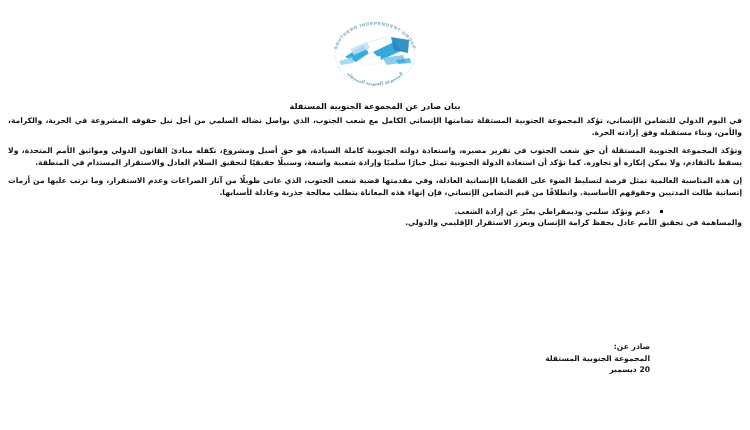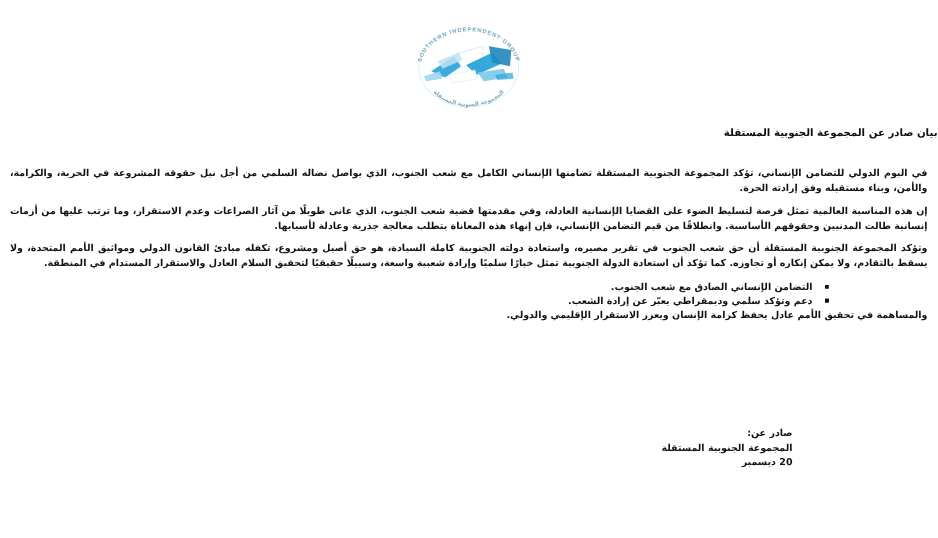--- a/index.html
+++ b/index.html
@@ -34,34 +34,35 @@
     height: 78px;
     display: block;
   }
 
   
   .title-block {
     position: absolute;
     top: 101px;
     left: 0;
     right: 0;
+    text-align: center;
     line-height: 11.5px;
   }
   .title-line {
     display: block;
     font-size: 8.2px;
     font-weight: bold;
     letter-spacing: 0.15px;
     color: #0d0d0d;
   }
 
   
   .body-wrap {
     position: absolute;
-    top: 133px;
+    top: 115px;
     right: 8px;
     left: 8px;
   }
   p.para {
     margin: 0 0 7px 0;
     font-size: 7.6px;
     line-height: 11.6px;
     font-weight: bold;
     text-align: justify;
     text-align-last: right;
@@ -102,21 +103,21 @@
     height: 3px;
     background: #111111;
     display: block;
   }
   ul.bullets li.wide { margin-right: -92px; }
 
   
   .signature {
     position: absolute;
     top: 341px;
-    right: 116px;
+    right: 100px;
     text-align: right;
     line-height: 11.6px;
   }
   .signature div {
     font-size: 7.6px;
     font-weight: bold;
     letter-spacing: 0.1px;
     color: #121212;
   }
   .signature .sig-date { direction: rtl; }
@@ -156,29 +157,25 @@
     </svg>
   </div>
 
   <div class="title-block">
     <span class="title-line">بيان صادر عن المجموعة الجنوبية المستقلة</span>
   </div>
 
   <div class="body-wrap">
 
     <p class="para">في اليوم الدولي للتضامن الإنساني، تؤكد المجموعة الجنوبية المستقلة تضامنها الإنساني الكامل مع شعب الجنوب، الذي يواصل نضاله السلمي من أجل نيل حقوقه المشروعة في الحرية، والكرامة، والأمن، وبناء مستقبله وفق إرادته الحرة.</p>
+    <p class="para">وتؤكد المجموعة الجنوبية المستقلة أن حق شعب الجنوب في تقرير مصيره، واستعادة دولته الجنوبية كاملة السيادة، هو حق أصيل ومشروع، تكفله مبادئ القانون الدولي ومواثيق الأمم المتحدة، ولا يسقط بالتقادم، ولا يمكن إنكاره أو تجاوزه. كما تؤكد أن استعادة الدولة الجنوبية تمثل خيارًا سلميًا وإرادة شعبية واسعة، وسبيلًا حقيقيًا لتحقيق السلام العادل والاستقرار المستدام في المنطقة.</p>
     <p class="para">إن هذه المناسبة العالمية تمثل فرصة لتسليط الضوء على القضايا الإنسانية العادلة، وفي مقدمتها قضية شعب الجنوب، الذي عانى طويلًا من آثار الصراعات وعدم الاستقرار، وما ترتب عليها من أزمات إنسانية طالت المدنيين وحقوقهم الأساسية. وانطلاقًا من قيم التضامن الإنساني، فإن إنهاء هذه المعاناة يتطلب معالجة جذرية وعادلة لأسبابها.</p>
-    <p class="para">وتؤكد المجموعة الجنوبية المستقلة أن حق شعب الجنوب في تقرير مصيره، واستعادة دولته الجنوبية كاملة السيادة، هو حق أصيل ومشروع، تكفله مبادئ القانون الدولي ومواثيق الأمم المتحدة، ولا يسقط بالتقادم، ولا يمكن إنكاره أو تجاوزه. كما تؤكد أن استعادة الدولة الجنوبية تمثل خيارًا سلميًا وإرادة شعبية واسعة، وسبيلًا حقيقيًا لتحقيق السلام العادل والاستقرار المستدام في المنطقة.</p>
 
 
     <ul class="bullets">
-      <li>
-        <span class="bullet-dot"></span>
-        <span>التضامن الإنساني الصادق مع شعب الجنوب.</span>
-      </li>
       <li>
         <span class="bullet-dot"></span>
       </li>
       <li>
         <span class="bullet-dot"></span>
         <span>دعم وتؤكد سلمي وديمقراطي يعبّر عن إرادة الشعب.</span>
       </li>
       <li class="wide">
         
         <span>والمساهمة في تحقيق الأمم عادل يحفظ كرامة الإنسان ويعزز الاستقرار الإقليمي والدولي.</span>

